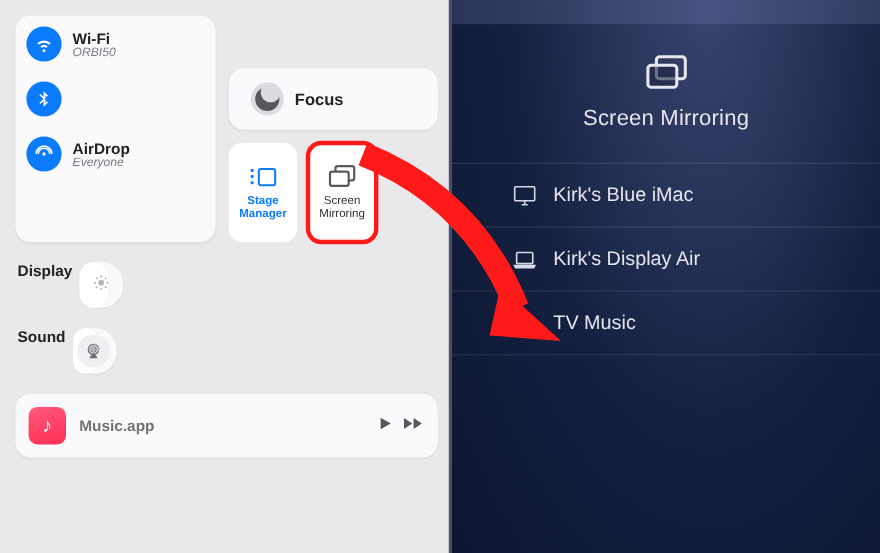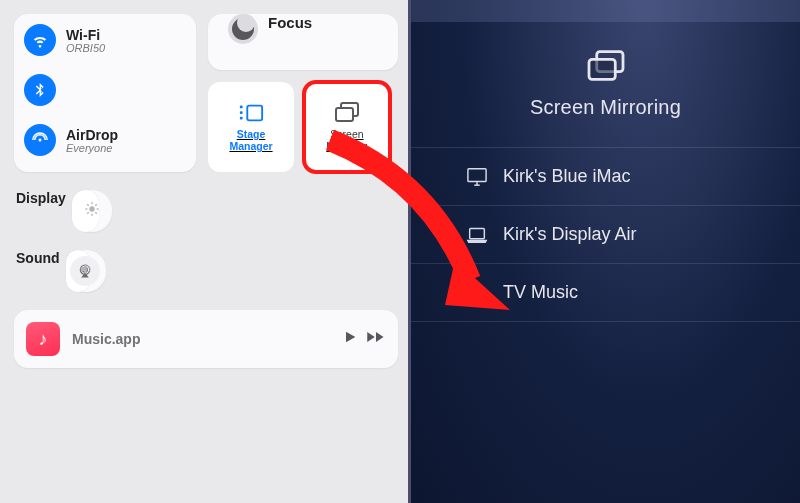--- a/index.html
+++ b/index.html
@@ -27,46 +27,46 @@
     background: #0a7bff;
     display: flex; align-items: center; justify-content: center;
     color: #fff;
   }
   .conn-icon svg { width: 18px; height: 18px; fill: currentColor; }
   .conn-text .t { font-size: 14px; font-weight: 600; color: #222; }
   .conn-text .s { font-size: 11px; color: #7a7a7e; margin-top: -1px; font-style: italic; }
 
   .right-col { display: flex; flex-direction: column; gap: 12px; flex: 1; }
   .focus-card {
-    height: 56px; display: flex; align-items: flex-start; gap: 10px;
+    height: 56px; display: flex; align-items: center; gap: 10px;
     padding: 0 20px;
+    margin-top: 48px;
   }
   .moon-icon {
     width: 30px; height: 30px; border-radius: 50%;
     background: #dcdce0; position: relative;
   }
   .moon-icon::before {
     content: ""; position: absolute; width: 22px; height: 22px;
     border-radius: 50%; background: #58585c;
     top: 4px; left: 4px;
   }
   .moon-icon::after {
     content: ""; position: absolute; width: 18px; height: 18px;
     border-radius: 50%; background: #dcdce0;
     top: 0px; left: 9px;
   }
   .focus-label { font-size: 15px; font-weight: 600; color: #222; }
 
   .sm-row { display: flex; gap: 10px; }
   .tile {
-    width: 86px; height: 90px; border-radius: 12px;
+    width: 62px; height: 90px; border-radius: 12px;
     background: #fff;
     display: flex; flex-direction: column; align-items: center; justify-content: center;
     gap: 4px;
-    text-decoration: underline;
   }
   .tile-icon { width: 26px; height: 22px; display: flex; align-items: center; justify-content: center; color: #0a7bff; }
   .tile-icon.gr { color: #5a5a5e; }
   .tile-label { font-size: 10.5px; text-align: center; line-height: 1.15; color: #333; }
   .tile.active .tile-label { color: #0a7bff; font-weight: 600; }
   .tile.hi { outline: 4px solid #ff1a1a; outline-offset: -2px; }
 
   .section { display: flex; flex-direction: row; gap: 6px; }
   .section-title { font-size: 14px; font-weight: 600; color: #222; padding-left: 2px; }
   .slider-card {

